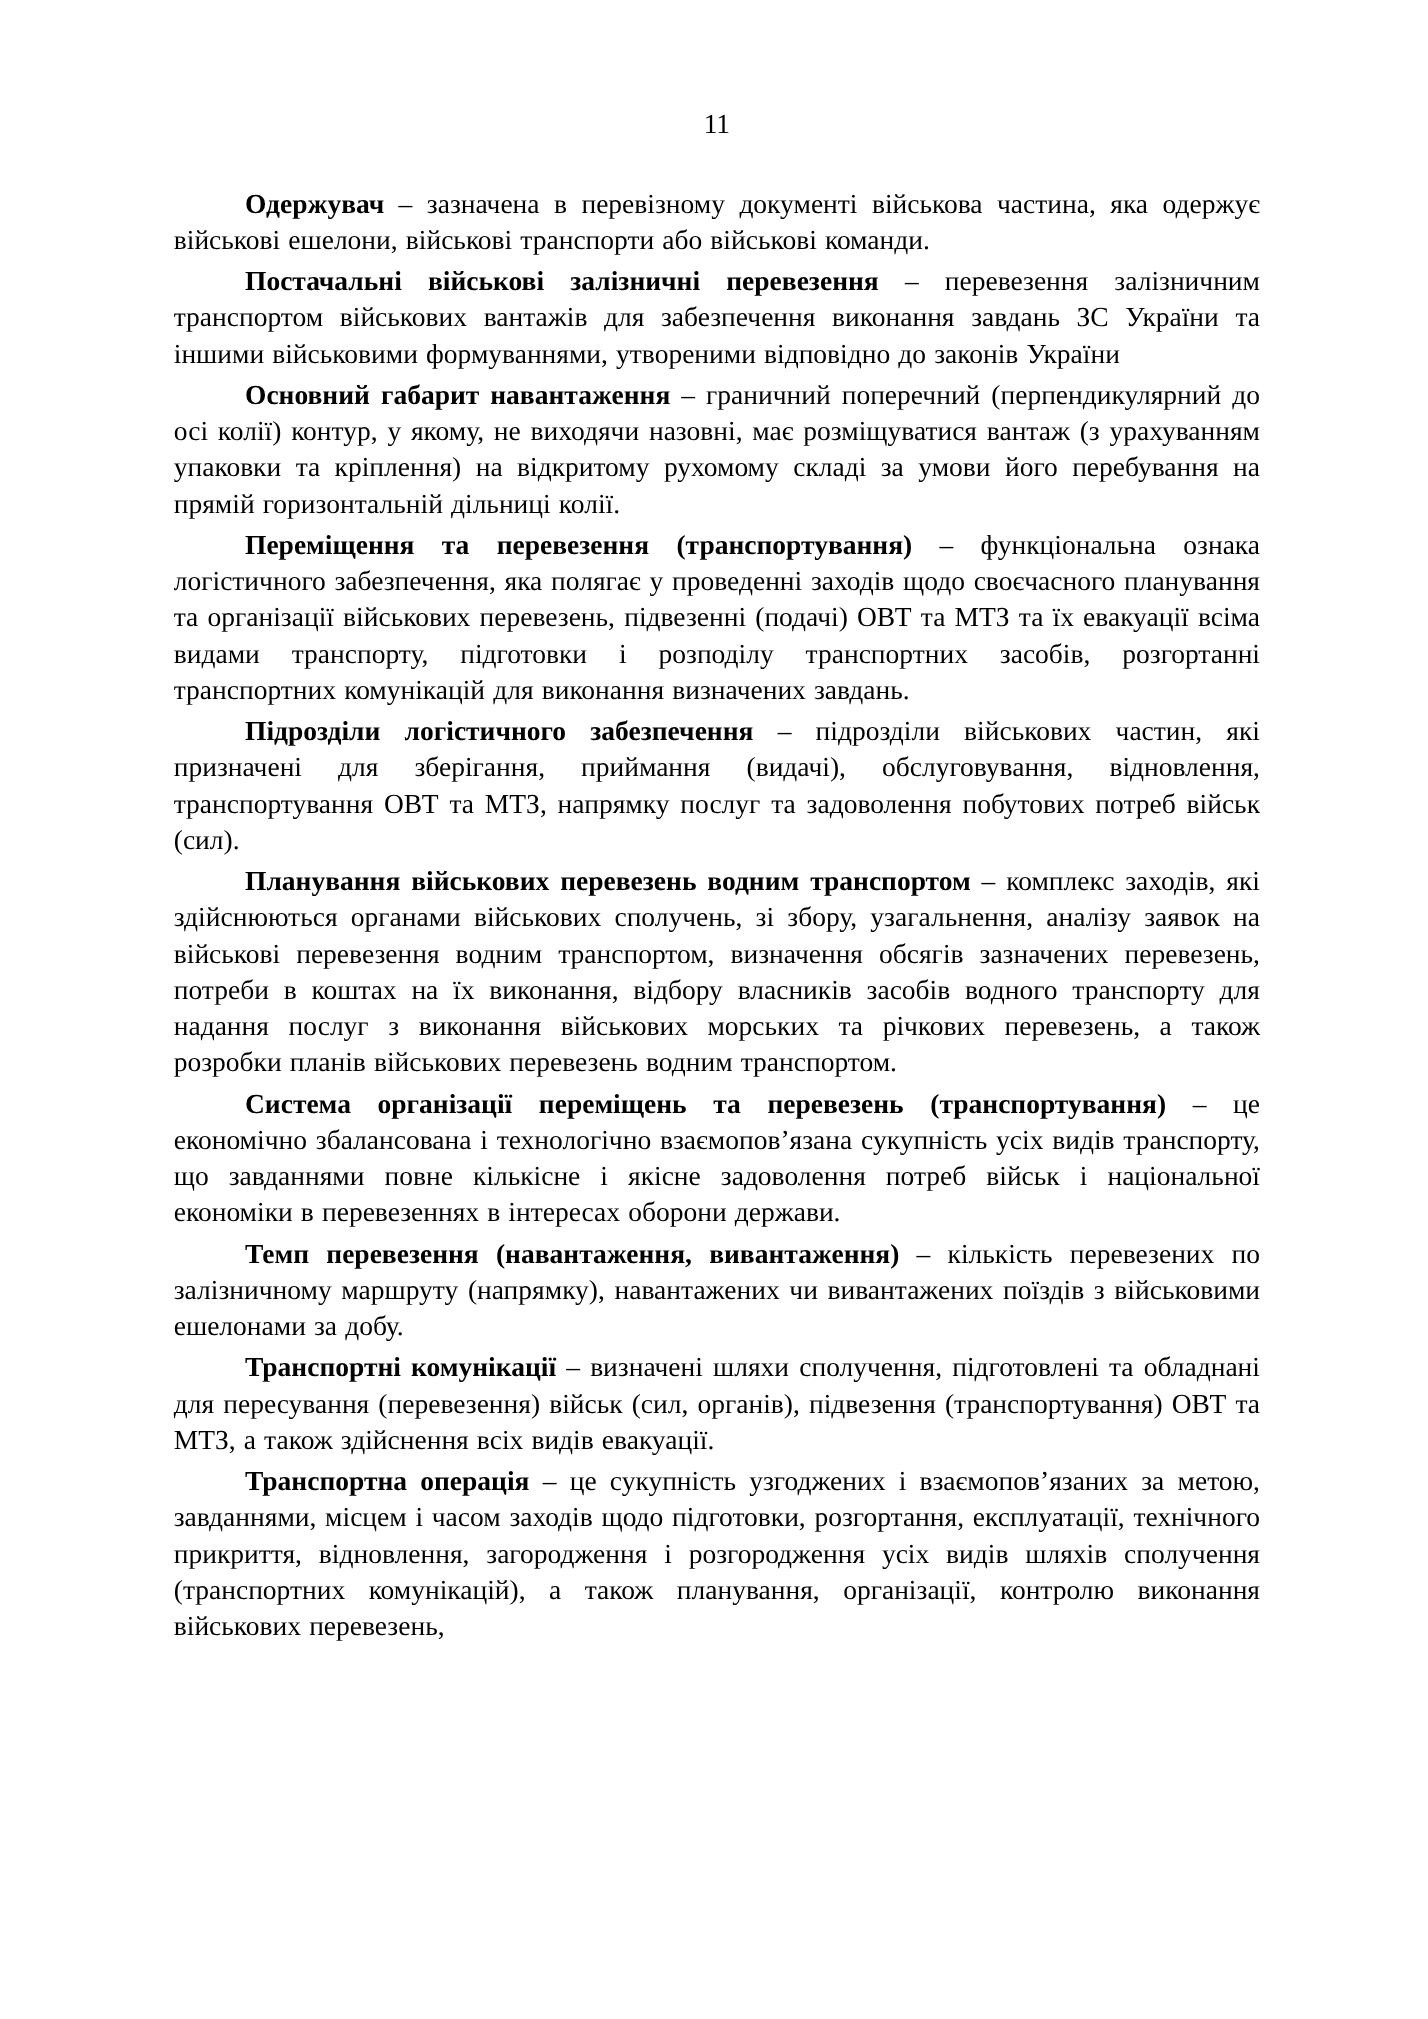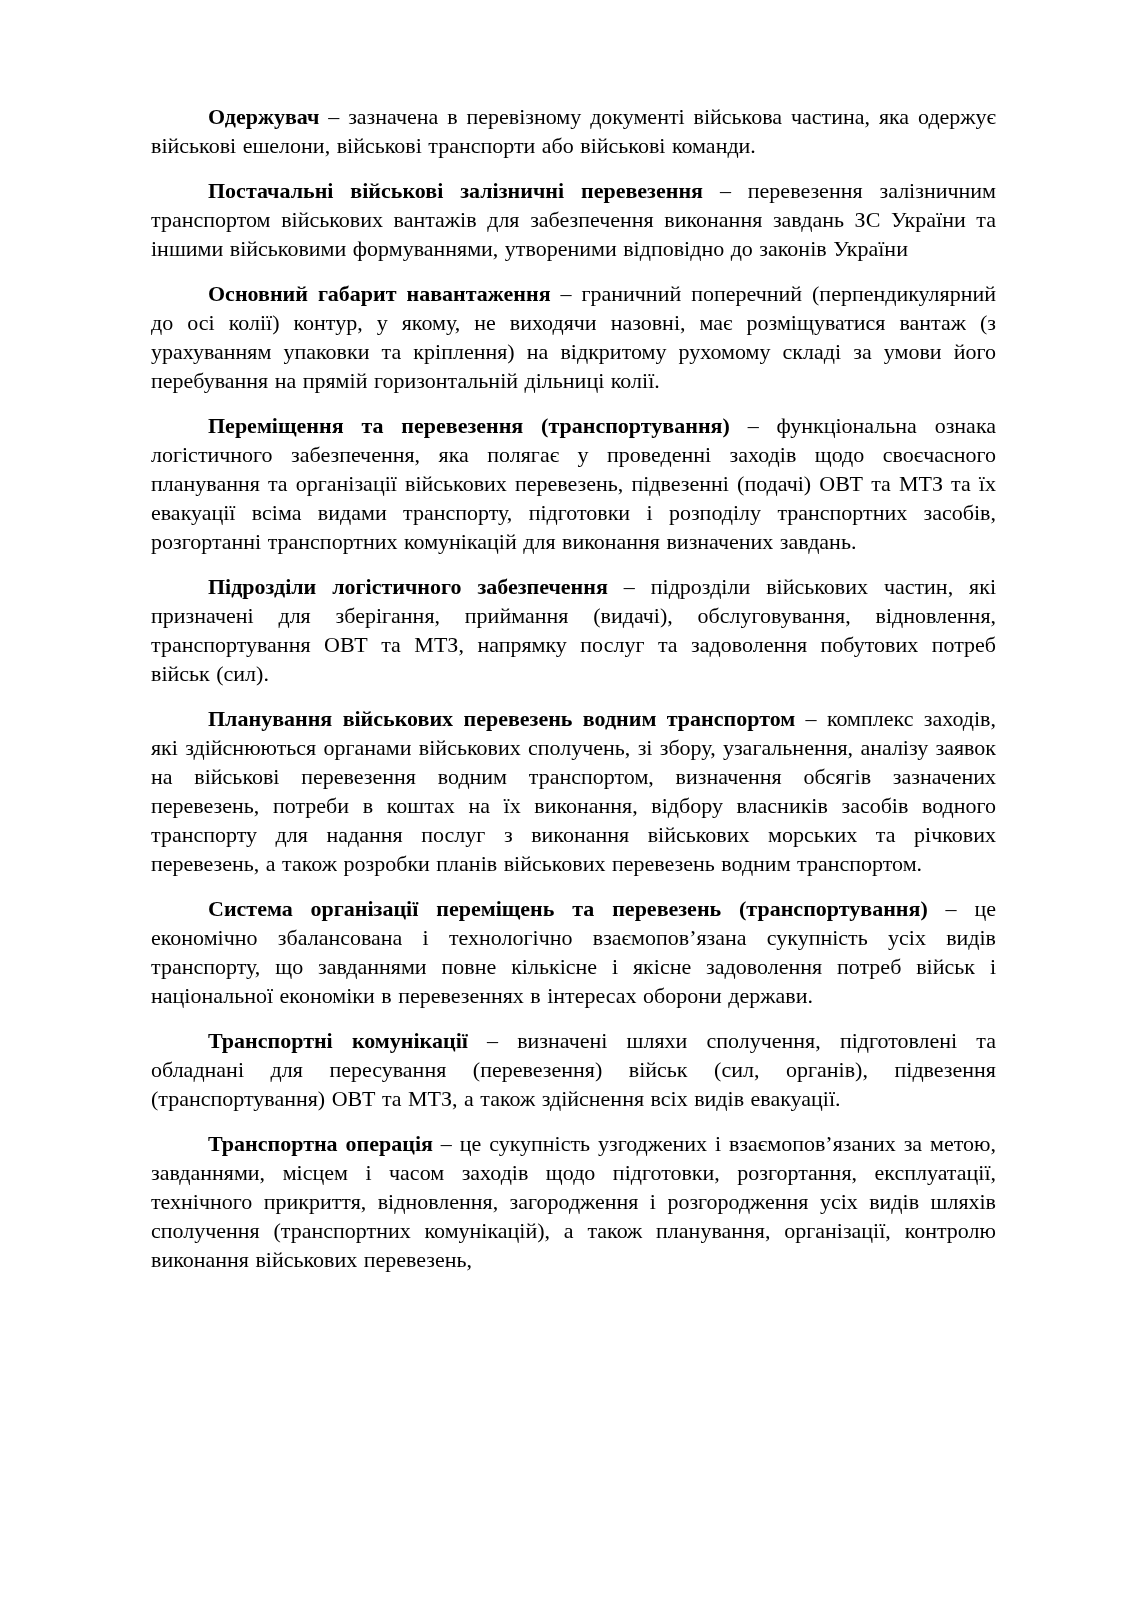--- a/index.html
+++ b/index.html
@@ -20,49 +20,51 @@
     height: 1615px;
     padding: 86px 130px 0 135px;
   }
   .page-number {
     text-align: center;
     font-size: 22px;
     line-height: 26px;
     margin-bottom: 36px;
   }
   p.def {
-    margin: 16px;
+    margin: 4px;
     padding: 0;
     font-size: 22px;
     line-height: 29px;
     text-align: justify;
     text-indent: 57px;
     word-spacing: 1px;
   }
   p.def b {
     font-weight: bold;
   }
 </style>
 </head>
 <body>
 
 <main class="page">
+  <div class="page-number">11</div>
 
   <p class="def"><b>Одержувач</b><span> – зазначена в перевізному документі військова частина, яка одержує військові ешелони, військові транспорти або військові команди.</span></p>
 
   <p class="def"><b>Постачальні військові залізничні перевезення</b><span> – перевезення залізничним транспортом військових вантажів для забезпечення виконання завдань ЗС України та іншими військовими формуваннями, утвореними відповідно до законів України</span></p>
 
   <p class="def"><b>Основний габарит навантаження</b><span> – граничний поперечний (перпендикулярний до осі колії) контур, у якому, не виходячи назовні, має розміщуватися вантаж (з урахуванням упаковки та кріплення) на відкритому рухомому складі за умови його перебування на прямій горизонтальній дільниці колії.</span></p>
 
   <p class="def"><b>Переміщення та перевезення (транспортування)</b><span> – функціональна ознака логістичного забезпечення, яка полягає у проведенні заходів щодо своєчасного планування та організації військових перевезень, підвезенні (подачі) ОВТ та МТЗ та їх евакуації всіма видами транспорту, підготовки і розподілу транспортних засобів, розгортанні транспортних комунікацій для виконання визначених завдань.</span></p>
 
 
   <p class="def"><b>Підрозділи логістичного забезпечення</b><span> – підрозділи військових частин, які призначені для зберігання, приймання (видачі), обслуговування, відновлення, транспортування ОВТ та МТЗ, напрямку послуг та задоволення побутових потреб військ (сил).</span></p>
 
   <p class="def"><b>Планування військових перевезень водним транспортом</b><span> – комплекс заходів, які здійснюються органами військових сполучень, зі збору, узагальнення, аналізу заявок на військові перевезення водним транспортом, визначення обсягів зазначених перевезень, потреби в коштах на їх виконання, відбору власників засобів водного транспорту для надання послуг з виконання військових морських та річкових перевезень, а також розробки планів військових перевезень водним транспортом.</span></p>
 
   <p class="def"><b>Система організації переміщень та перевезень (транспортування)</b><span> – це економічно збалансована і технологічно взаємопов’язана сукупність усіх видів транспорту, що завданнями повне кількісне і якісне задоволення потреб військ і національної економіки в перевезеннях в інтересах оборони держави.</span></p>
 
+  <p class="def"><b>Темп перевезення (навантаження, вивантаження)</b><span> – кількість перевезених по залізничному маршруту (напрямку), навантажених чи вивантажених поїздів з військовими ешелонами за добу.</span></p>
 
   <p class="def"><b>Транспортні комунікації</b><span> – визначені шляхи сполучення, підготовлені та обладнані для пересування (перевезення) військ (сил, органів), підвезення (транспортування) ОВТ та МТЗ, а також здійснення всіх видів евакуації.</span></p>
 
   <p class="def"><b>Транспортна операція</b><span> – це сукупність узгоджених і взаємопов’язаних за метою, завданнями, місцем і часом заходів щодо підготовки, розгортання, експлуатації, технічного прикриття, відновлення, загородження і розгородження усіх видів шляхів сполучення (транспортних комунікацій), а також планування, організації, контролю виконання військових перевезень,</span></p>
 </main>
 
 </body></html>

